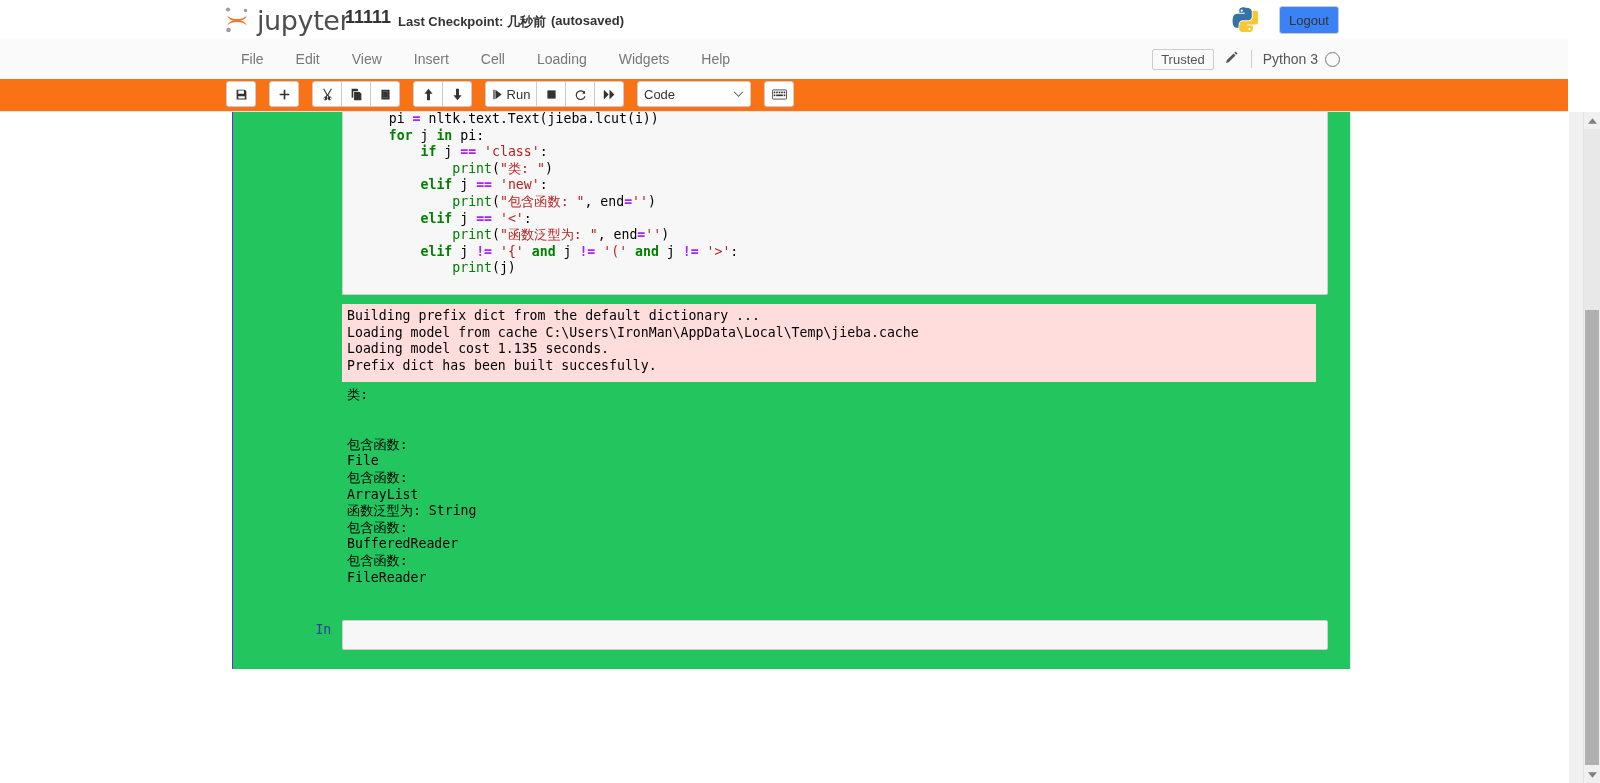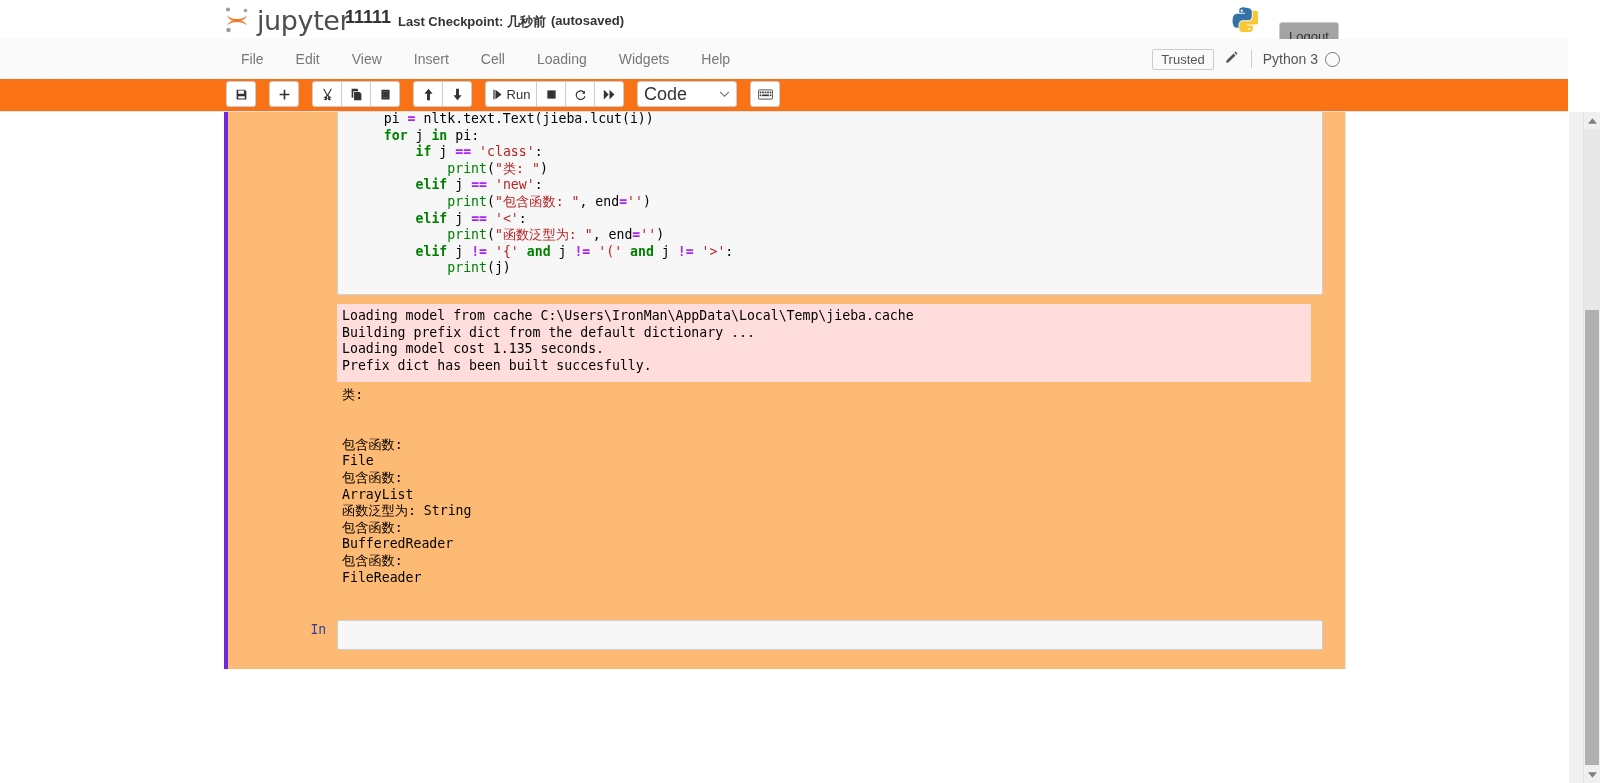--- a/index.html
+++ b/index.html
@@ -33,23 +33,23 @@
   .ckpt {
     position: absolute; left: 398px; top: 13px;
     font-size: 13px; color: #333; font-weight: 700;
   }
   .autosaved {
     position: absolute; left: 551px; top: 13px;
     font-size: 13px; color: #333; font-weight: 700;
   }
   .py-logo { position: absolute; left: 1232px; top: 6px; width: 26px; height: 26px; }
   .logout-btn {
-    position: absolute; left: 1279px; top: 22px;
+    position: absolute; left: 1279px; top: 6px;
     width: 58px; height: 26px; border: 1px solid #ccc; border-radius: 3px;
-    background: #a3a3a3; color: #333; font-size: 13px;
+    background: #3b82f6; color: #333; font-size: 13px;
     display: flex; align-items: center; justify-content: center;
     cursor: pointer;
   }
 
   
   .menubar {
     position: absolute; top: 39px; left: 0; width: 1568px; height: 40px;
     background: #fafafa; border-bottom: 1px solid #e7e7e7;
   }
   .menu-items { position: absolute; left: 225px; top: 0; height: 40px; display: flex; }
@@ -84,35 +84,35 @@
     min-width: 30px; height: 26px; border: 1px solid #ccc; background: #fff;
     display: flex; align-items: center; justify-content: center;
     font-size: 13px; color: #333; cursor: pointer; margin-left: -1px;
     padding: 0 5px; box-sizing: border-box;
   }
   .tb-group .tb-btn:first-child { margin-left: 0; border-radius: 3px 0 0 3px; }
   .tb-group .tb-btn:last-child { border-radius: 0 3px 3px 0; }
   .tb-group .tb-btn:only-child { border-radius: 3px; }
   .tb-run { min-width: 52px; font-size: 13px; }
   .tb-select {
-    width: 100px; height: 26px; border: 1px solid #ccc; border-radius: 3px;
-    background: #fff; font-size: 18px; color: #333; padding: 0 6px;
+    width: 114px; height: 26px; border: 1px solid #ccc; border-radius: 3px;
+    background: #fff; font-size: 13px; color: #333; padding: 0 6px;
     display: flex; align-items: center; justify-content: space-between;
     cursor: pointer; margin-right: 13px; box-sizing: border-box;
   }
   .caret { font-size: 10px; color: #666; }
 
   
   .nb-body {
     position: absolute; top: 112px; left: 0; width: 1553px; height: 671px;
     background: #fff; overflow: hidden;
   }
   .nb-container {
-    position: absolute; left: 224px; top: 0; width: 1117px;
-    background: #fdba74; border-left: 4px solid #6d28d9; border-right: 1px solid #e6e6e6;
+    position: absolute; left: 232px; top: 0; width: 1117px;
+    background: #22c55e; border-left: 1px solid #6d28d9; border-right: 1px solid #e6e6e6;
     min-height: 557px;
   }
 
   .cell-row { position: relative; }
 
   .code-cell {
     position: absolute; left: 109px; top: -7px; width: 986px;
     background: #f7f7f7; border: 1px solid #cfcfcf; border-radius: 2px;
     box-sizing: border-box;
   }
@@ -348,22 +348,22 @@
             <span class="fn">print</span>(<span class="str">"包含函数: "</span>, end<span class="op">=</span><span class="str">''</span>)
         <span class="kw">elif</span> j <span class="op">==</span> <span class="str">'&lt;'</span>:
             <span class="fn">print</span>(<span class="str">"函数泛型为: "</span>, end<span class="op">=</span><span class="str">''</span>)
         <span class="kw">elif</span> j <span class="op">!=</span> <span class="str">'{'</span> <span class="kw">and</span> j <span class="op">!=</span> <span class="str">'('</span> <span class="kw">and</span> j <span class="op">!=</span> <span class="str">'&gt;'</span>:
             <span class="fn">print</span>(j)</pre>
         </div>
       </div>
 
       <div class="cell-row" style="height:78px">
         <div class="stderr-out" style="top:0; height:78px">
+          <pre class="outtext">Building prefix dict from the default dictionary ...</pre>
           <pre class="outtext">Loading model from cache C:\Users\IronMan\AppData\Local\Temp\jieba.cache</pre>
-          <pre class="outtext">Building prefix dict from the default dictionary ...</pre>
           <pre class="outtext">Loading model cost 1.135 seconds.</pre>
           <pre class="outtext">Prefix dict has been built succesfully.</pre>
         </div>
       </div>
 
       <div class="cell-row" style="height:232px">
         <div class="stdout-out" style="top:0">
           <pre class="outtext">类:</pre>
           <pre class="outtext">&nbsp;</pre>
           <pre class="outtext">&nbsp;</pre>

